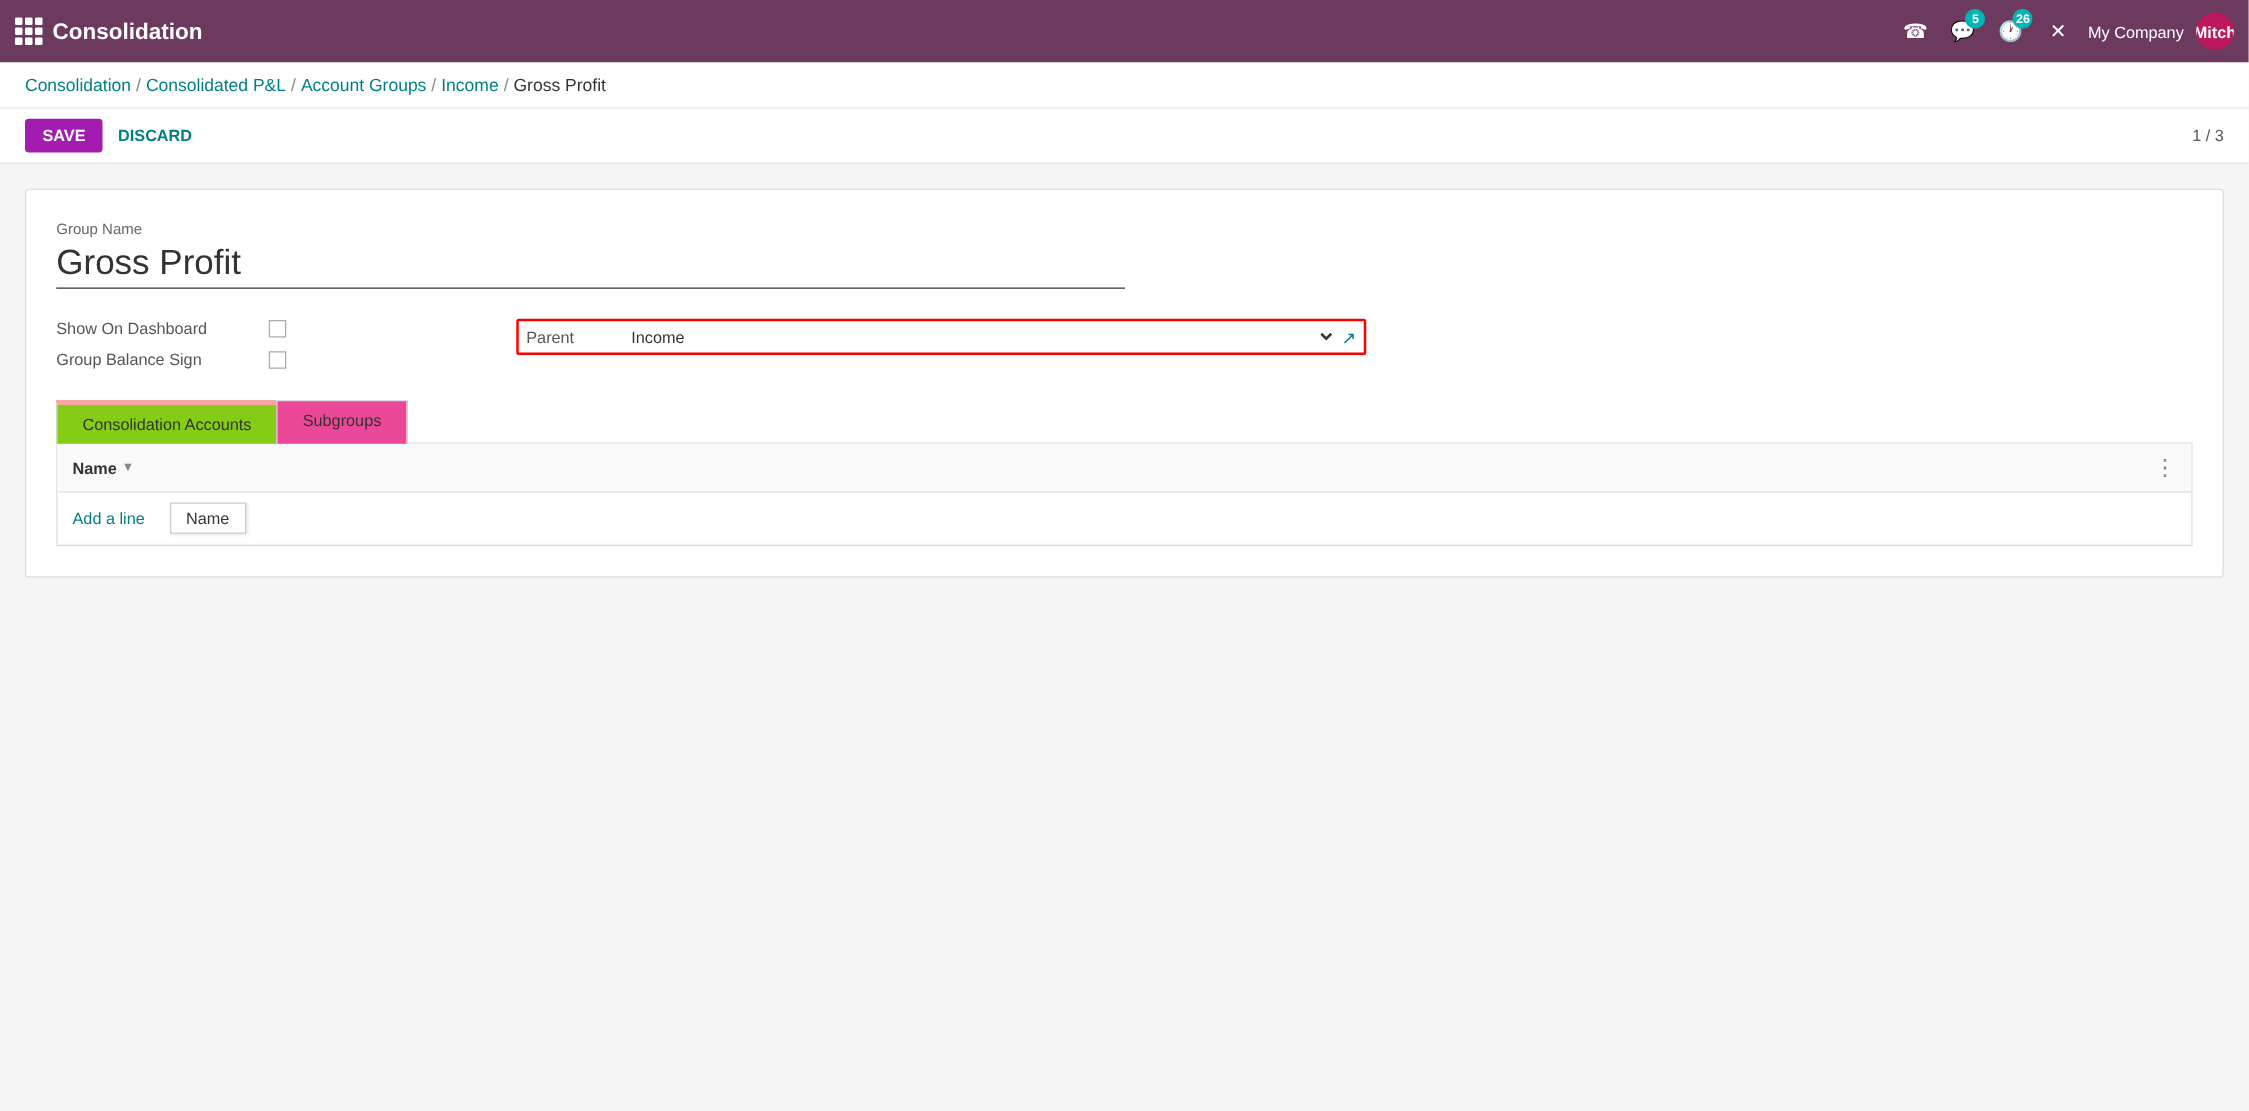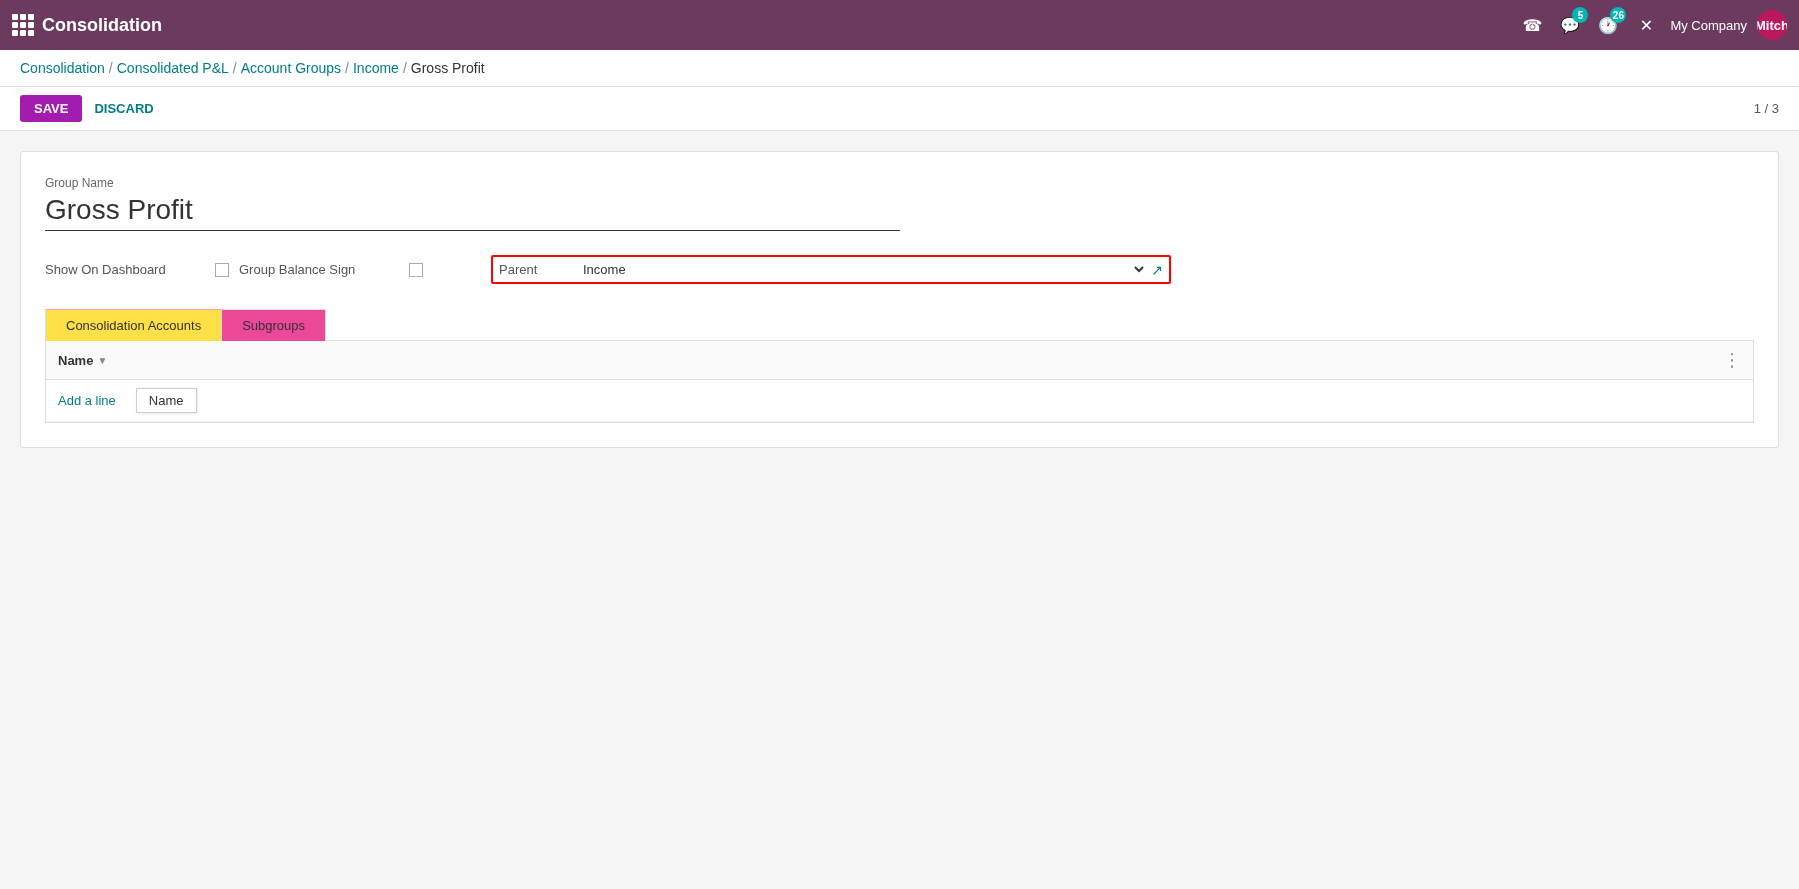--- a/index.html
+++ b/index.html
@@ -176,21 +176,21 @@
       margin-bottom: 24px;
       outline: none;
     }
     .fields-row {
       display: flex;
       gap: 40px;
       margin-bottom: 24px;
     }
     .fields-left {
       display: flex;
-      flex-direction: row;
+      flex-direction: column;
       gap: 10px;
       min-width: 300px;
     }
     .field-item {
       display: flex;
       align-items: center;
       gap: 10px;
     }
     .field-label {
       font-size: 13px;
@@ -257,22 +257,22 @@
       font-size: 13px;
       border: 1px solid #ddd;
       border-bottom: none;
       background: #ec4899;
       color: #333;
       margin-right: -1px;
       position: relative;
       top: 1px;
     }
     .tab.active {
-      background: #fde047;
-      border-top: 1px solid #fca5a5;
+      background: #84cc16;
+      border-top: 4px solid #fca5a5;
       color: #333;
       font-weight: 500;
     }
 
     
     .table-section {
       border: 1px solid #ddd;
       border-top: none;
     }
     .table-header-row {

